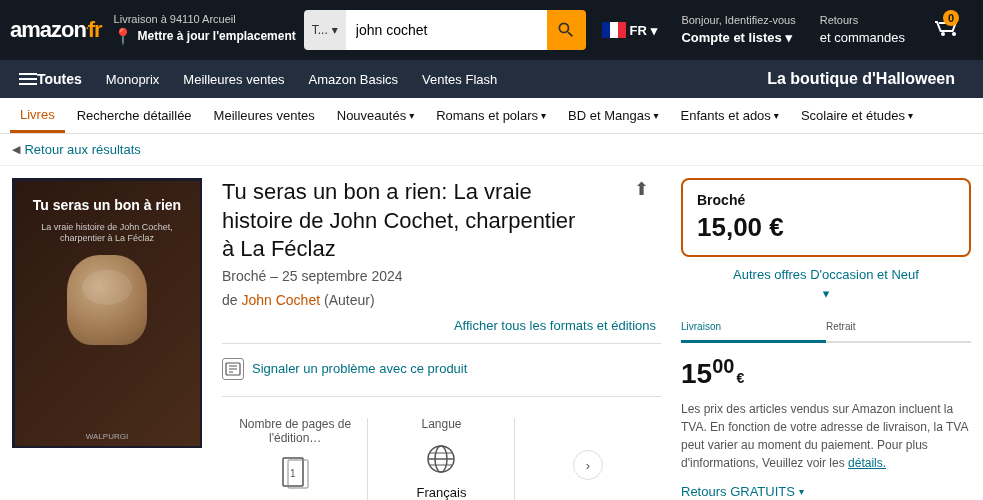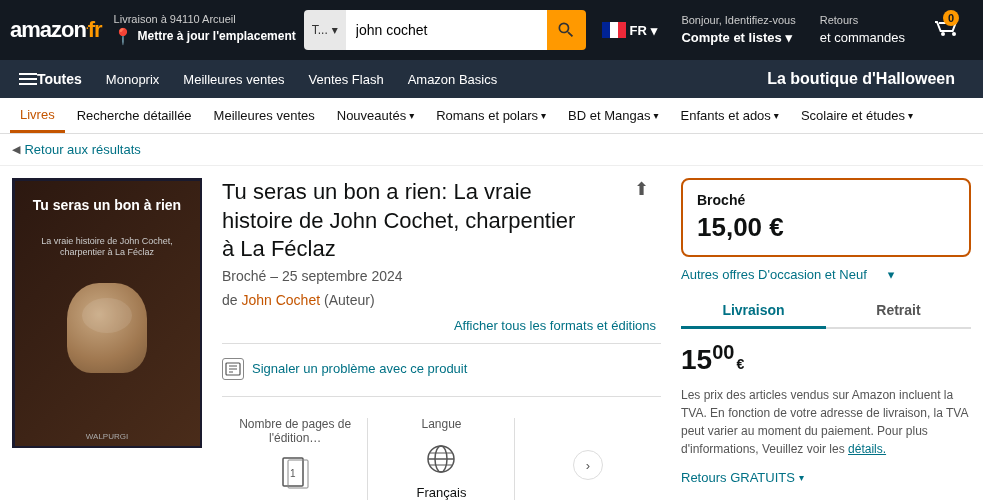--- a/index.html
+++ b/index.html
@@ -244,21 +244,20 @@
     .book-cover {
       width: 185px;
       height: 265px;
       background: linear-gradient(135deg, #2c1810 0%, #4a2c1a 100%);
       display: flex;
       flex-direction: column;
       align-items: center;
       justify-content: flex-start;
       padding: 15px 10px;
       position: relative;
-      gap: 14px;
     }
     .book-title-cover {
       color: #fff;
       font-size: 14px;
       font-weight: bold;
       text-align: center;
       line-height: 1.3;
       margin-bottom: 8px;
     }
     .book-subtitle-cover {
@@ -424,40 +423,40 @@
       margin-bottom: 4px;
     }
     .price-main {
       font-size: 26px;
       font-weight: bold;
       color: #0f1111;
     }
     .other-offers {
       display: flex;
       align-items: center;
-      gap: 21px;
+      gap: 4px;
       color: #007185;
       font-size: 13px;
       cursor: pointer;
       margin-bottom: 12px;
+      flex-direction: column;
     }
     .other-offers-arrow { color: #007185; }
     
     
     .delivery-tabs {
       display: flex;
       border-bottom: 2px solid #ddd;
       margin-bottom: 12px;
     }
     .delivery-tab {
       flex: 1;
-      text-align: center;
       padding: 8px 0;
-      font-size: 14px;
-      font-weight: bold;
+      font-size: 10px;
+      font-weight: normal;
       cursor: pointer;
       color: #555;
       border-bottom: 2px solid transparent;
       margin-bottom: -2px;
     }
     .delivery-tab.active {
       color: #007185;
       border-bottom: 3px solid #007185;
     }
 
@@ -574,24 +573,24 @@
     </div>
     <span>Toutes</span>
   </div>
   <div class="sec-nav-item">
     <span>Monoprix</span>
   </div>
   <div class="sec-nav-item">
     <span>Meilleures ventes</span>
   </div>
   <div class="sec-nav-item">
+    <span>Amazon Basics</span>
+  </div>
+  <div class="sec-nav-item">
     <span>Ventes Flash</span>
-  </div>
-  <div class="sec-nav-item">
-    <span>Amazon Basics</span>
   </div>
   <div class="halloween-banner">
     <span>La boutique d'Halloween</span>
   </div>
 </div>
 
 <div class="books-nav">
   <div class="books-nav-item active">
     <span>Livres</span>
   </div>

